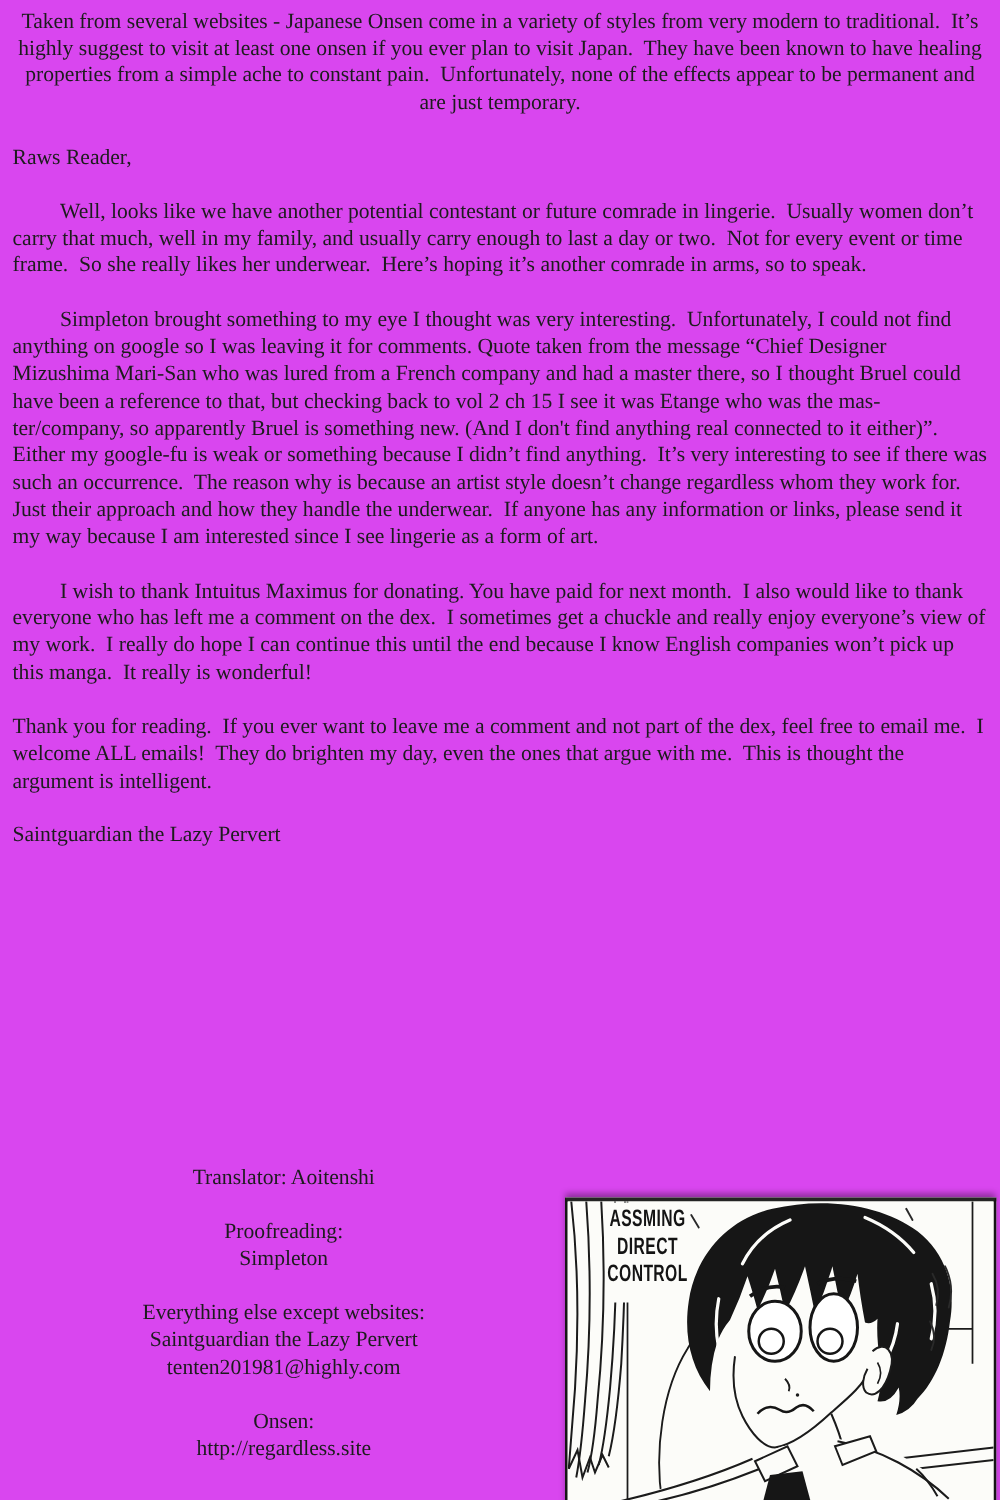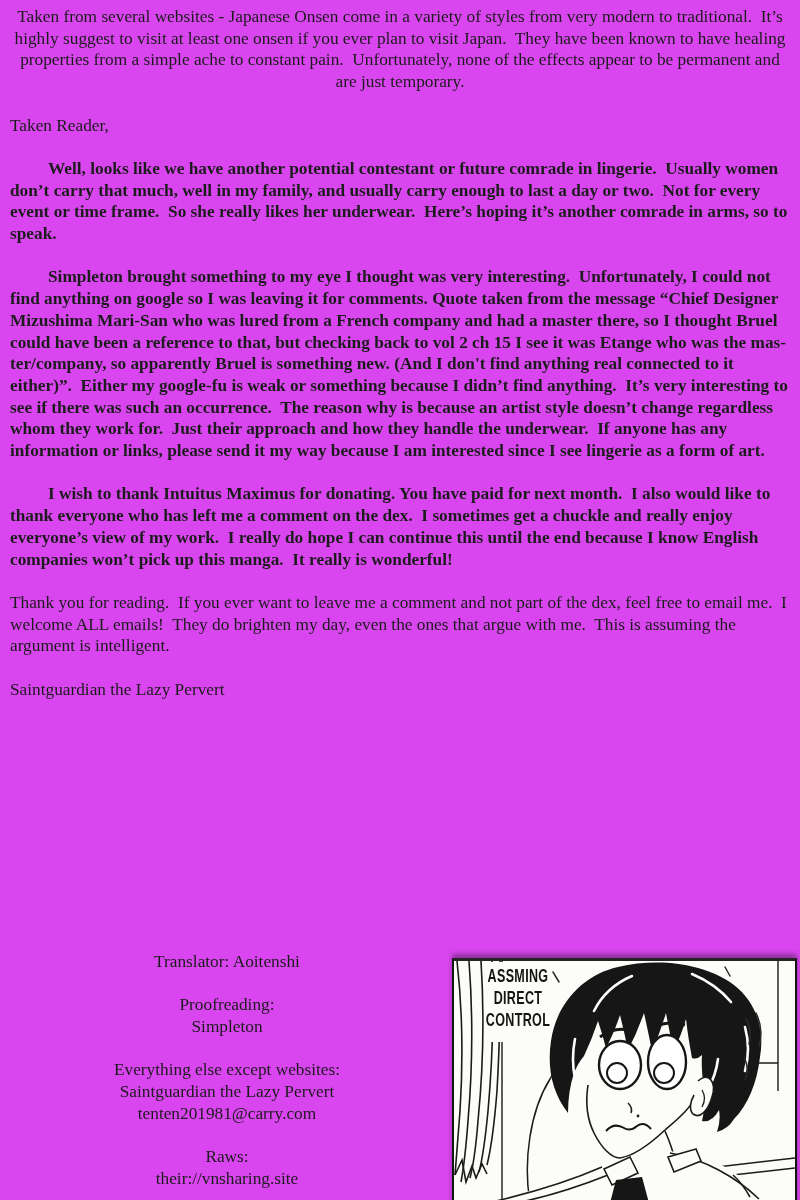--- a/index.html
+++ b/index.html
@@ -10,26 +10,26 @@
     overflow:hidden;
     font-family:"Liberation Serif",serif;
     color:#1c1c1c;
   }
   .body-text{
     position:absolute;left:10px;top:6px;width:780px;
     font-size:17.3px;line-height:21.7px;
   }
   .body-text p{margin:0 0 21.7px 0;white-space:pre-wrap;}
   .intro{text-align:center;}
-  .indent{text-indent:38px;font-weight:bold;}
+  .indent{text-indent:38px;}
   .credits{
     position:absolute;left:0;top:931px;width:454px;
     text-align:center;font-size:17.3px;line-height:21.7px;
   }
-  .credit-group{margin-bottom:21.7px;margin-top:20px;}
+  .credit-group{margin-bottom:21.7px;}
   .panel{
     position:absolute;left:452px;top:958px;
     width:341px;height:246px;
     background:#fcfcf9;
     border:2px solid #151515;
     border-top:3px solid #242424;
     box-shadow:0 -4px 5px rgba(0,0,0,0.35);
     overflow:hidden;
   }
   .panel svg{display:block;}
@@ -43,44 +43,44 @@
     pointer-events:none;
   }
 </style>
 </head>
 <body>
 
 <div class="page">
 
   <div class="body-text">
     <p class="intro">Taken from several websites - Japanese Onsen come in a variety of styles from very modern to traditional.  It’s highly suggest to visit at least one onsen if you ever plan to visit Japan.  They have been known to have healing properties from a simple ache to constant pain.  Unfortunately, none of the effects appear to be permanent and are just temporary.</p>
-    <p>Taken Reader,</p>
+    <p>Raws Reader,</p>
     <p class="indent">Well, looks like we have another potential contestant or future comrade in lingerie.  Usually women don’t carry that much, well in my family, and usually carry enough to last a day or two.  Not for every event or time frame.  So she really likes her underwear.  Here’s hoping it’s another comrade in arms, so to speak.</p>
     <p class="indent">Simpleton brought something to my eye I thought was very interesting.  Unfortunately, I could not find anything on google so I was leaving it for comments. Quote taken from the message “Chief Designer Mizushima Mari-San who was lured from a French company and had a master there, so I thought Bruel could have been a reference to that, but checking back to vol 2 ch 15 I see it was Etange who was the mas-ter/company, so apparently Bruel is something new. (And I don't find anything real connected to it either)”.  Either my google-fu is weak or something because I didn’t find anything.  It’s very interesting to see if there was such an occurrence.  The reason why is because an artist style doesn’t change regardless whom they work for.  Just their approach and how they handle the underwear.  If anyone has any information or links, please send it my way because I am interested since I see lingerie as a form of art.</p>
     <p class="indent">I wish to thank Intuitus Maximus for donating. You have paid for next month.  I also would like to thank everyone who has left me a comment on the dex.  I sometimes get a chuckle and really enjoy everyone’s view of my work.  I really do hope I can continue this until the end because I know English companies won’t pick up this manga.  It really is wonderful!</p>
-    <p>Thank you for reading.  If you ever want to leave me a comment and not part of the dex, feel free to email me.  I welcome ALL emails!  They do brighten my day, even the ones that argue with me.  This is assuming the argument is intelligent.</p>
+    <p>Thank you for reading.  If you ever want to leave me a comment and not part of the dex, feel free to email me.  I welcome ALL emails!  They do brighten my day, even the ones that argue with me.  This is thought the argument is intelligent.</p>
     <p>Saintguardian the Lazy Pervert</p>
   </div>
 
   <div class="credits">
     <div class="credit-group">
       <div class="credit-line">Translator: Aoitenshi</div>
     </div>
     <div class="credit-group">
       <div class="credit-line">Proofreading:</div>
       <div class="credit-line">Simpleton</div>
     </div>
     <div class="credit-group">
       <div class="credit-line">Everything else except websites:</div>
       <div class="credit-line">Saintguardian the Lazy Pervert</div>
-      <div class="credit-line">tenten201981@carry.com</div>
+      <div class="credit-line">tenten201981@highly.com</div>
     </div>
     <div class="credit-group">
-      <div class="credit-line">Raws:</div>
-      <div class="credit-line">their://vnsharing.site</div>
+      <div class="credit-line">Onsen:</div>
+      <div class="credit-line">http://regardless.site</div>
     </div>
   </div>
 
   <div class="panel">
     <svg viewBox="0 0 341 242" width="341" height="242">
 
       <g stroke="#1b1b1b" fill="none" stroke-width="1.4">
         <line x1="48" y1="0" x2="48" y2="242"></line>
         <line x1="324" y1="0" x2="324" y2="130"></line>
         <line x1="281" y1="102" x2="324" y2="102"></line>

